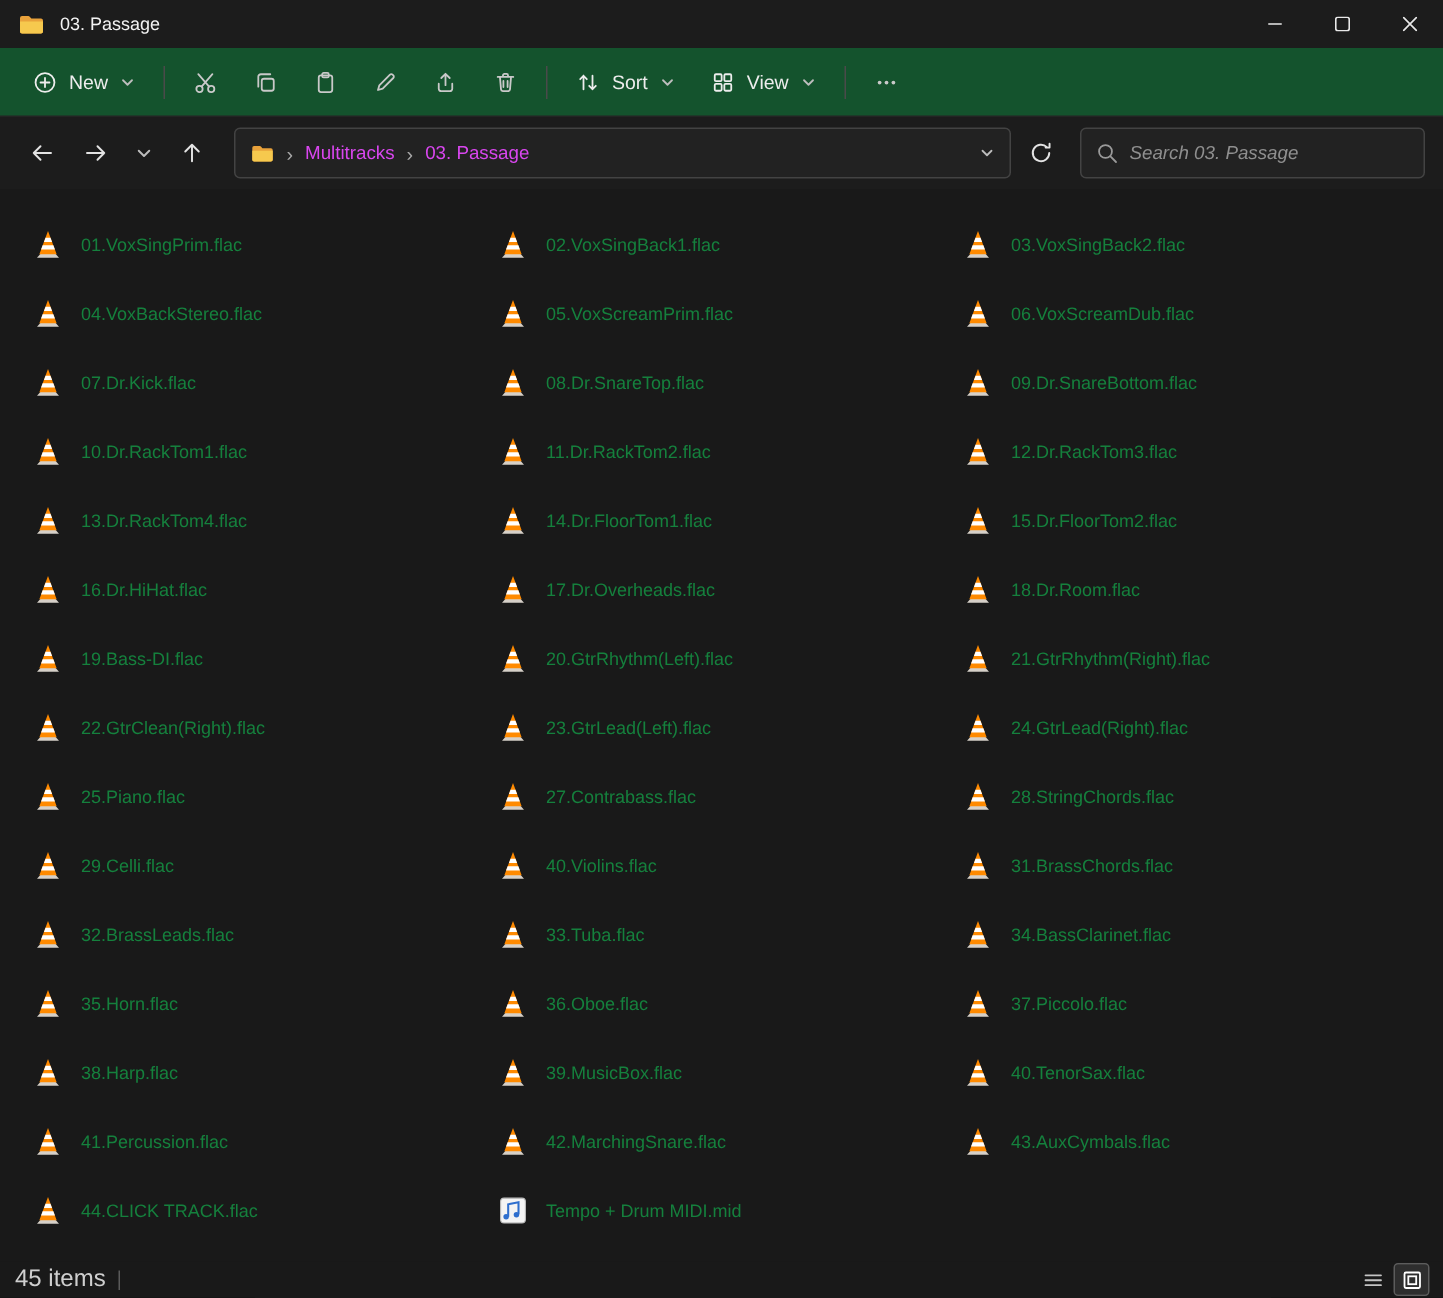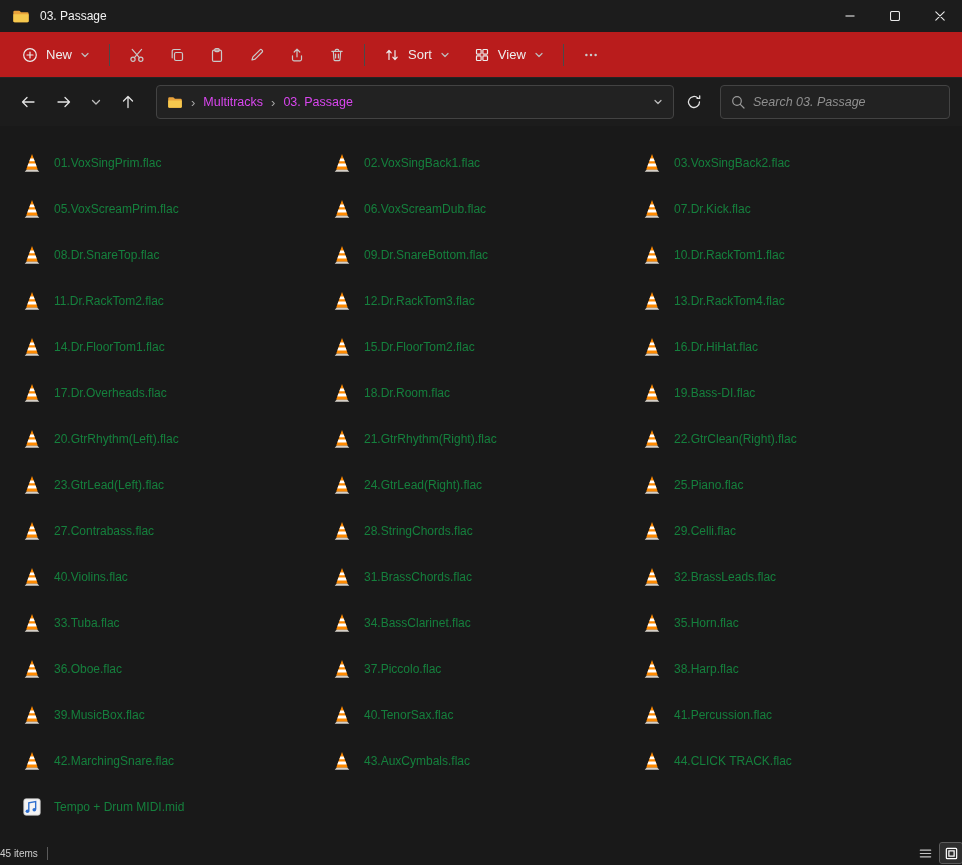--- a/index.html
+++ b/index.html
@@ -8,21 +8,21 @@
   .window { width:962px; height:865px; background:#191919; display:flex; flex-direction:column; }
 
   
   .titlebar { height:32px; background:#1c1c1c; display:flex; align-items:center; padding-left:12px; flex:none; }
   .titlebar .app-folder { display:flex; align-items:center; margin-right:10px; }
   .title-text { font-size:12px; color:#f2f2f2; }
   .win-controls { margin-left:auto; display:flex; height:100%; }
   .win-btn { width:45px; height:32px; display:flex; align-items:center; justify-content:center; background:transparent; border:0; color:#e8e8e8; cursor:default; }
 
   
-  .toolbar { height:46px; background:#b91c1c; display:flex; align-items:center; padding:0 10px; flex:none; border-bottom:1px solid #242424; }
+  .toolbar { height:46px; background:#14532d; display:flex; align-items:center; padding:0 10px; flex:none; border-bottom:1px solid #242424; }
   button { background:transparent; border:0; color:inherit; font:inherit; }
   .tb-btn { display:inline-flex; align-items:center; gap:8px; height:36px; padding:0 12px; border-radius:4px; color:#ededed; font-size:13px; }
   .tb-icon-btn { display:inline-flex; align-items:center; justify-content:center; width:40px; height:36px; border-radius:4px; color:#c9c9c9; }
   .tb-sep { width:1px; height:22px; background:#4a4a4a; margin:0 7px; }
   .chev { color:#bdbdbd; display:inline-flex; }
 
   
   .navrow { height:48px; background:#1c1c1c; display:flex; align-items:center; padding:0 12px; gap:4px; flex:none; }
   .nav-btn { width:32px; height:32px; display:inline-flex; align-items:center; justify-content:center; color:#e3e3e3; border-radius:4px; }
   .nav-btn.small { width:24px; color:#bdbdbd; }
@@ -35,21 +35,21 @@
   .searchbox input { flex:1; background:transparent; border:0; outline:none; color:#dcdcdc; font-size:12.5px; font-family:"Liberation Sans", sans-serif;font-style:italic; }
   .searchbox input::placeholder { color:#8f8f8f; }
 
   
   .content { flex:1; padding:14px 0 0 12px; display:grid; grid-template-columns:310px 310px 310px; grid-auto-rows:46px; align-content:start; overflow:hidden; }
   .file-item { display:flex; align-items:center; gap:10px; padding:4px 10px 4px 8px; border-radius:4px; width:max-content; max-width:306px; }
   .fi-icon { display:inline-flex; width:24px; height:24px; align-items:center; justify-content:center; flex:none; }
   .fi-label { font-size:12px; color:#15803d; white-space:nowrap; }
 
   
-  .statusbar { height:24px; background:#191919; display:flex; align-items:center; padding:0 0; font-size:10px; color:#cfcfcf; flex:none; }
+  .statusbar { height:24px; background:#191919; display:flex; align-items:center; padding:0 10px; font-size:16px; color:#cfcfcf; flex:none; }
   .sb-sep { width:1px; height:13px; background:#5a5a5a; margin:0 9px; }
   .sb-right { margin-left:auto; display:flex; gap:4px; }
   .sb-btn { width:22px; height:20px; display:inline-flex; align-items:center; justify-content:center; color:#c4c4c4; border-radius:2px; }
   .sb-btn.active { color:#ffffff; background:#2e2e2e; outline:1px solid #5c5c5c; }
 
   svg { display:block; }
 </style>
 </head>
 <body>
 
@@ -265,20 +265,32 @@
         <path d="M4 21.6L6.6 18.7H17.4L20 21.6Z" fill="#d6d0c8"></path>
         <path d="M12 2.2L18.3 19H5.7Z" fill="#ff8a00"></path>
         <path d="M10.2 7L13.8 7L14.96 10.1L9.04 10.1Z" fill="#ffffff"></path>
         <path d="M8.1 12.6L15.9 12.6L17.06 15.7L6.94 15.7Z" fill="#ffffff"></path>
       </svg>
     </span>
 
     <span class="fi-label">03.VoxSingBack2.flac</span>
   </div>
 
+  <div class="file-item">
+    <span class="fi-icon">
+      <svg width="22" height="22" viewBox="0 0 24 24">
+        <path d="M4 21.6L6.6 18.7H17.4L20 21.6Z" fill="#d6d0c8"></path>
+        <path d="M12 2.2L18.3 19H5.7Z" fill="#ff8a00"></path>
+        <path d="M10.2 7L13.8 7L14.96 10.1L9.04 10.1Z" fill="#ffffff"></path>
+        <path d="M8.1 12.6L15.9 12.6L17.06 15.7L6.94 15.7Z" fill="#ffffff"></path>
+      </svg>
+    </span>
+
+    <span class="fi-label">04.VoxBackStereo.flac</span>
+  </div>
 
   <div class="file-item">
     <span class="fi-icon">
       <svg width="22" height="22" viewBox="0 0 24 24">
         <path d="M4 21.6L6.6 18.7H17.4L20 21.6Z" fill="#d6d0c8"></path>
         <path d="M12 2.2L18.3 19H5.7Z" fill="#ff8a00"></path>
         <path d="M10.2 7L13.8 7L14.96 10.1L9.04 10.1Z" fill="#ffffff"></path>
         <path d="M8.1 12.6L15.9 12.6L17.06 15.7L6.94 15.7Z" fill="#ffffff"></path>
       </svg>
     </span>

